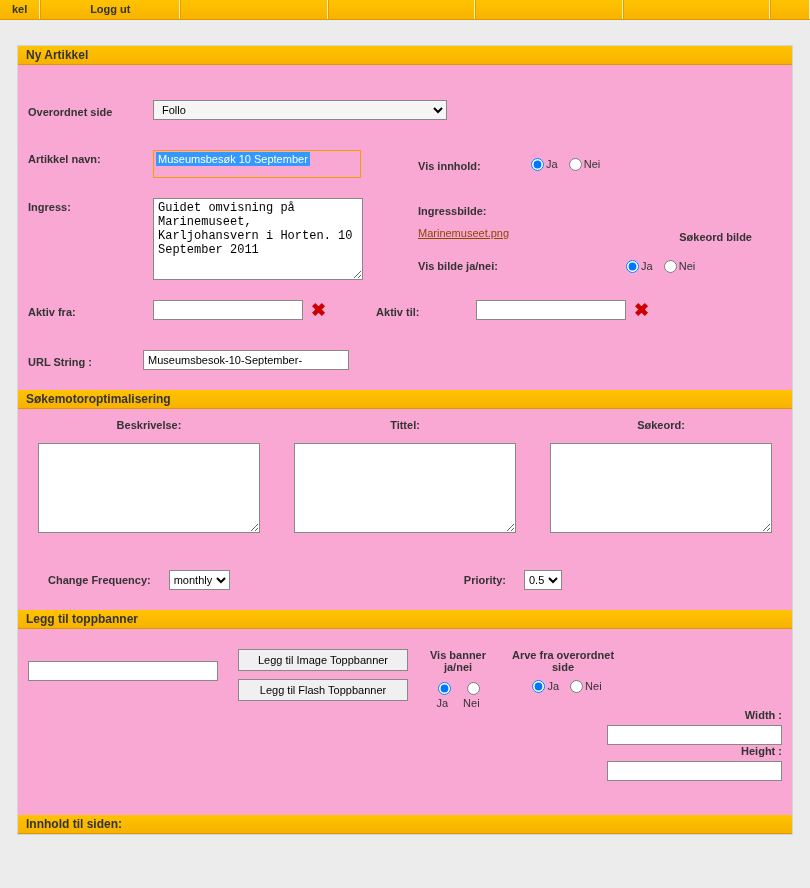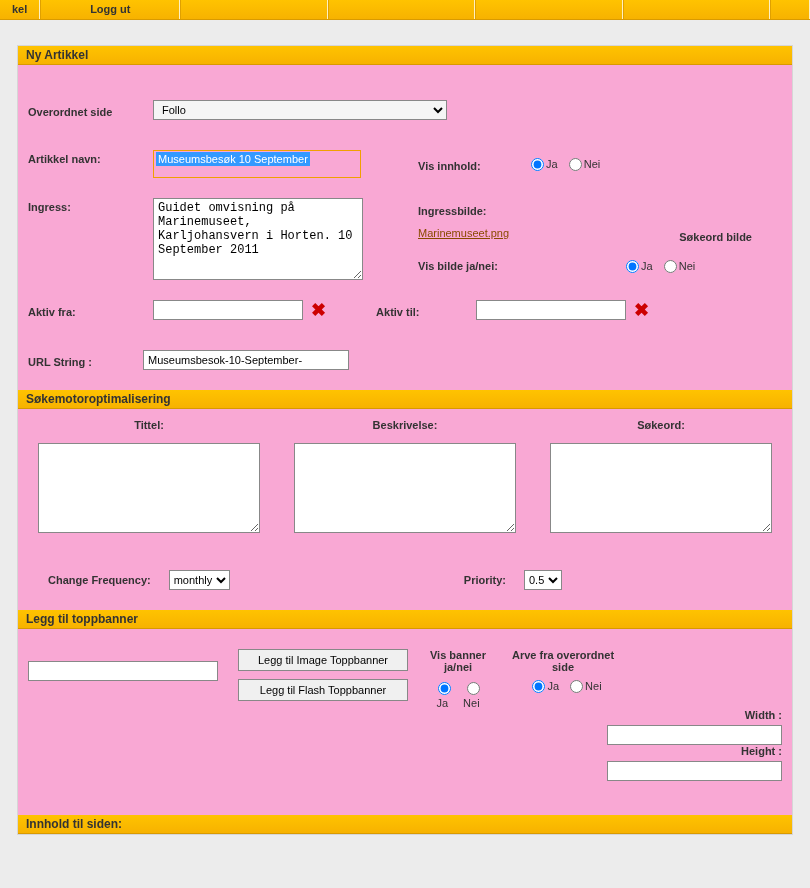--- a/index.html
+++ b/index.html
@@ -190,25 +190,25 @@
     <div class="row" style="margin-bottom:10px;">
       <div class="lab" style="width:115px;">URL String :</div>
       <input type="text" class="url-input" value="Museumsbesok-10-September-" style="">
     </div>
   </div>
 
   <div class="section-hdr">Søkemotoroptimalisering</div>
   <div class="section-body">
     <div class="seo-row">
       <div class="seo-col">
+        <div class="hd">Beskrivelse:</div>
+        <textarea style=""></textarea>
+      </div>
+      <div class="seo-col">
         <div class="hd">Tittel:</div>
-        <textarea style=""></textarea>
-      </div>
-      <div class="seo-col">
-        <div class="hd">Beskrivelse:</div>
         <textarea style=""></textarea>
       </div>
       <div class="seo-col">
         <div class="hd">Søkeord:</div>
         <textarea style=""></textarea>
       </div>
     </div>
     <div class="freq-row">
       <span class="lab2">Change Frequency:</span>
       <select class="small">

